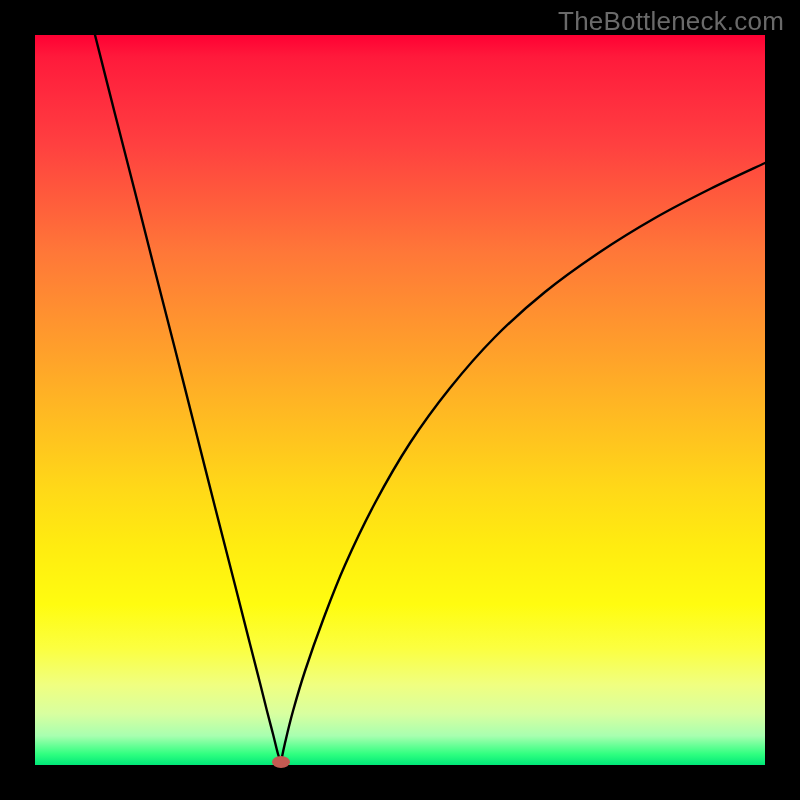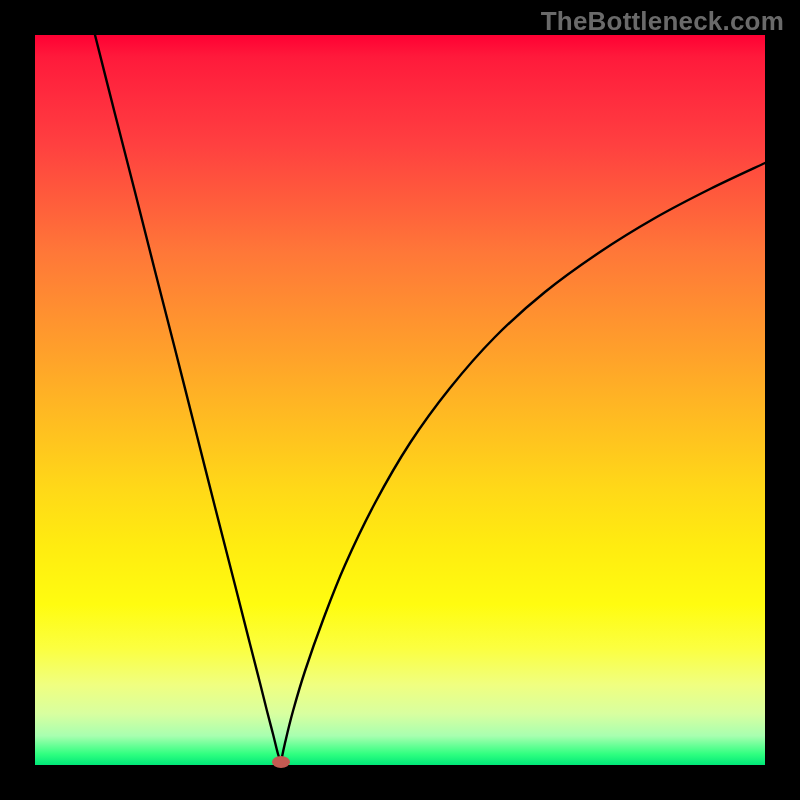--- a/index.html
+++ b/index.html
@@ -43,21 +43,21 @@
     top: 0;
     width: 730px;
     height: 730px;
   }
   .watermark {
     position: absolute;
     top: 6px;
     right: 16px;
     font-family: Arial, Helvetica, sans-serif;
     font-size: 26px;
-    font-weight: 700;
+    font-weight: 400;
     color: #6a6a6a;
     letter-spacing: 0.2px;
   }
   .marker {
     position: absolute;
     width: 18px;
     height: 12px;
     background: #c45a52;
     border-radius: 50%;
     transform: translate(-50%, -50%);

